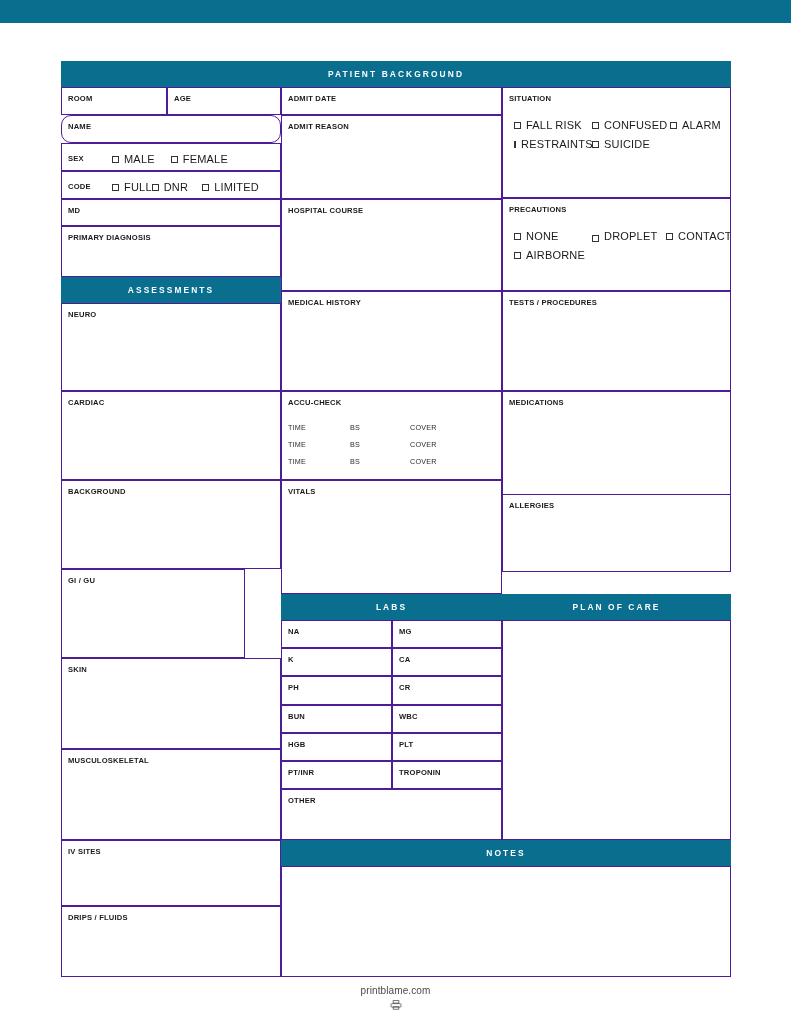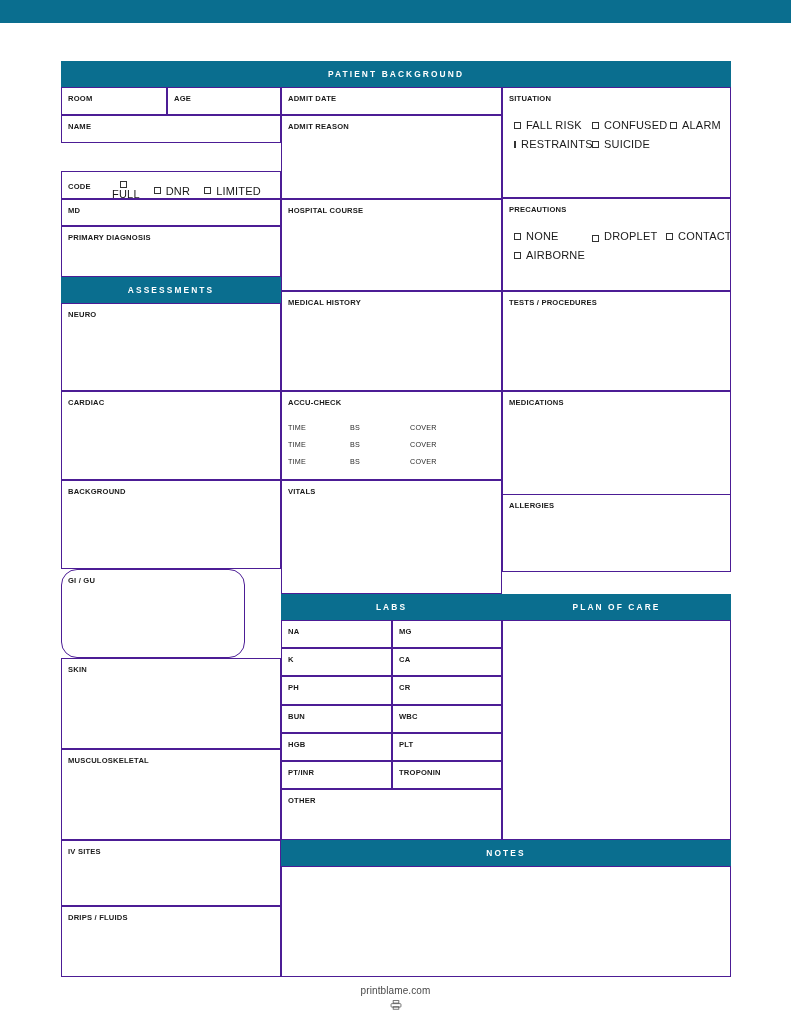--- a/index.html
+++ b/index.html
@@ -144,29 +144,42 @@
   <div class="bar" style="left:0px; top:0px; width:670px; height:26px;">
     <span>PATIENT BACKGROUND</span>
   </div>
 
   <div class="cell" style="left:0px; top:26px; width:106px; height:28px;">
     <span class="lbl">ROOM</span>
   </div>
   <div class="cell" style="left:106px; top:26px; width:114px; height:28px;">
     <span class="lbl">AGE</span>
   </div>
-  <div class="cell" style="left:0px; top:54px; width:220px; height:28px;">
+  <div class="cell" style="left:0px; top:54px; width:220px; height:28px;border-radius:10px;">
     <span class="lbl">NAME</span>
   </div>
 
+  <div class="cell" style="left:0px; top:82px; width:220px; height:28px;">
+    <span class="inline-lbl" style="top:10px;">SEX</span>
+    <div class="cbrow" style="left:50px; top:9px;">
+      <span class="cbgroup" style="margin-right:16px;">
+        <span class="box"></span>
+        <span class="cbtext">MALE</span>
+      </span>
+      <span class="cbgroup">
+        <span class="box"></span>
+        <span class="cbtext">FEMALE</span>
+      </span>
+    </div>
+  </div>
 
   <div class="cell" style="left:0px; top:110px; width:220px; height:28px;">
     <span class="inline-lbl" style="top:10px;">CODE</span>
     <div class="cbrow" style="left:50px; top:9px;">
-      <span class="cbgroup" style="margin-right:14px;flex-direction:column;">
+      <span class="cbgroup" style="margin-right:0;">
         <span class="box"></span>
         <span class="cbtext">FULL</span>
       </span>
       <span class="cbgroup" style="margin-right:14px;">
         <span class="box"></span>
         <span class="cbtext">DNR</span>
       </span>
       <span class="cbgroup">
         <span class="box"></span>
         <span class="cbtext">LIMITED</span>
@@ -187,21 +200,21 @@
 
   <div class="cell" style="left:0px; top:242px; width:220px; height:88px;">
     <span class="lbl">NEURO</span>
   </div>
   <div class="cell" style="left:0px; top:330px; width:220px; height:89px;">
     <span class="lbl">CARDIAC</span>
   </div>
   <div class="cell" style="left:0px; top:419px; width:220px; height:89px;">
     <span class="lbl">BACKGROUND</span>
   </div>
-  <div class="cell" style="left:0px; top:508px; width:184px; height:89px;border-radius:16px;">
+  <div class="cell" style="left:0px; top:508px; width:184px; height:89px;">
     <span class="lbl">GI / GU</span>
   </div>
   <div class="cell" style="left:0px; top:597px; width:220px; height:91px;">
     <span class="lbl">SKIN</span>
   </div>
   <div class="cell" style="left:0px; top:688px; width:220px; height:91px;">
     <span class="lbl">MUSCULOSKELETAL</span>
   </div>
   <div class="cell" style="left:0px; top:779px; width:220px; height:66px;">
     <span class="lbl">IV SITES</span>

